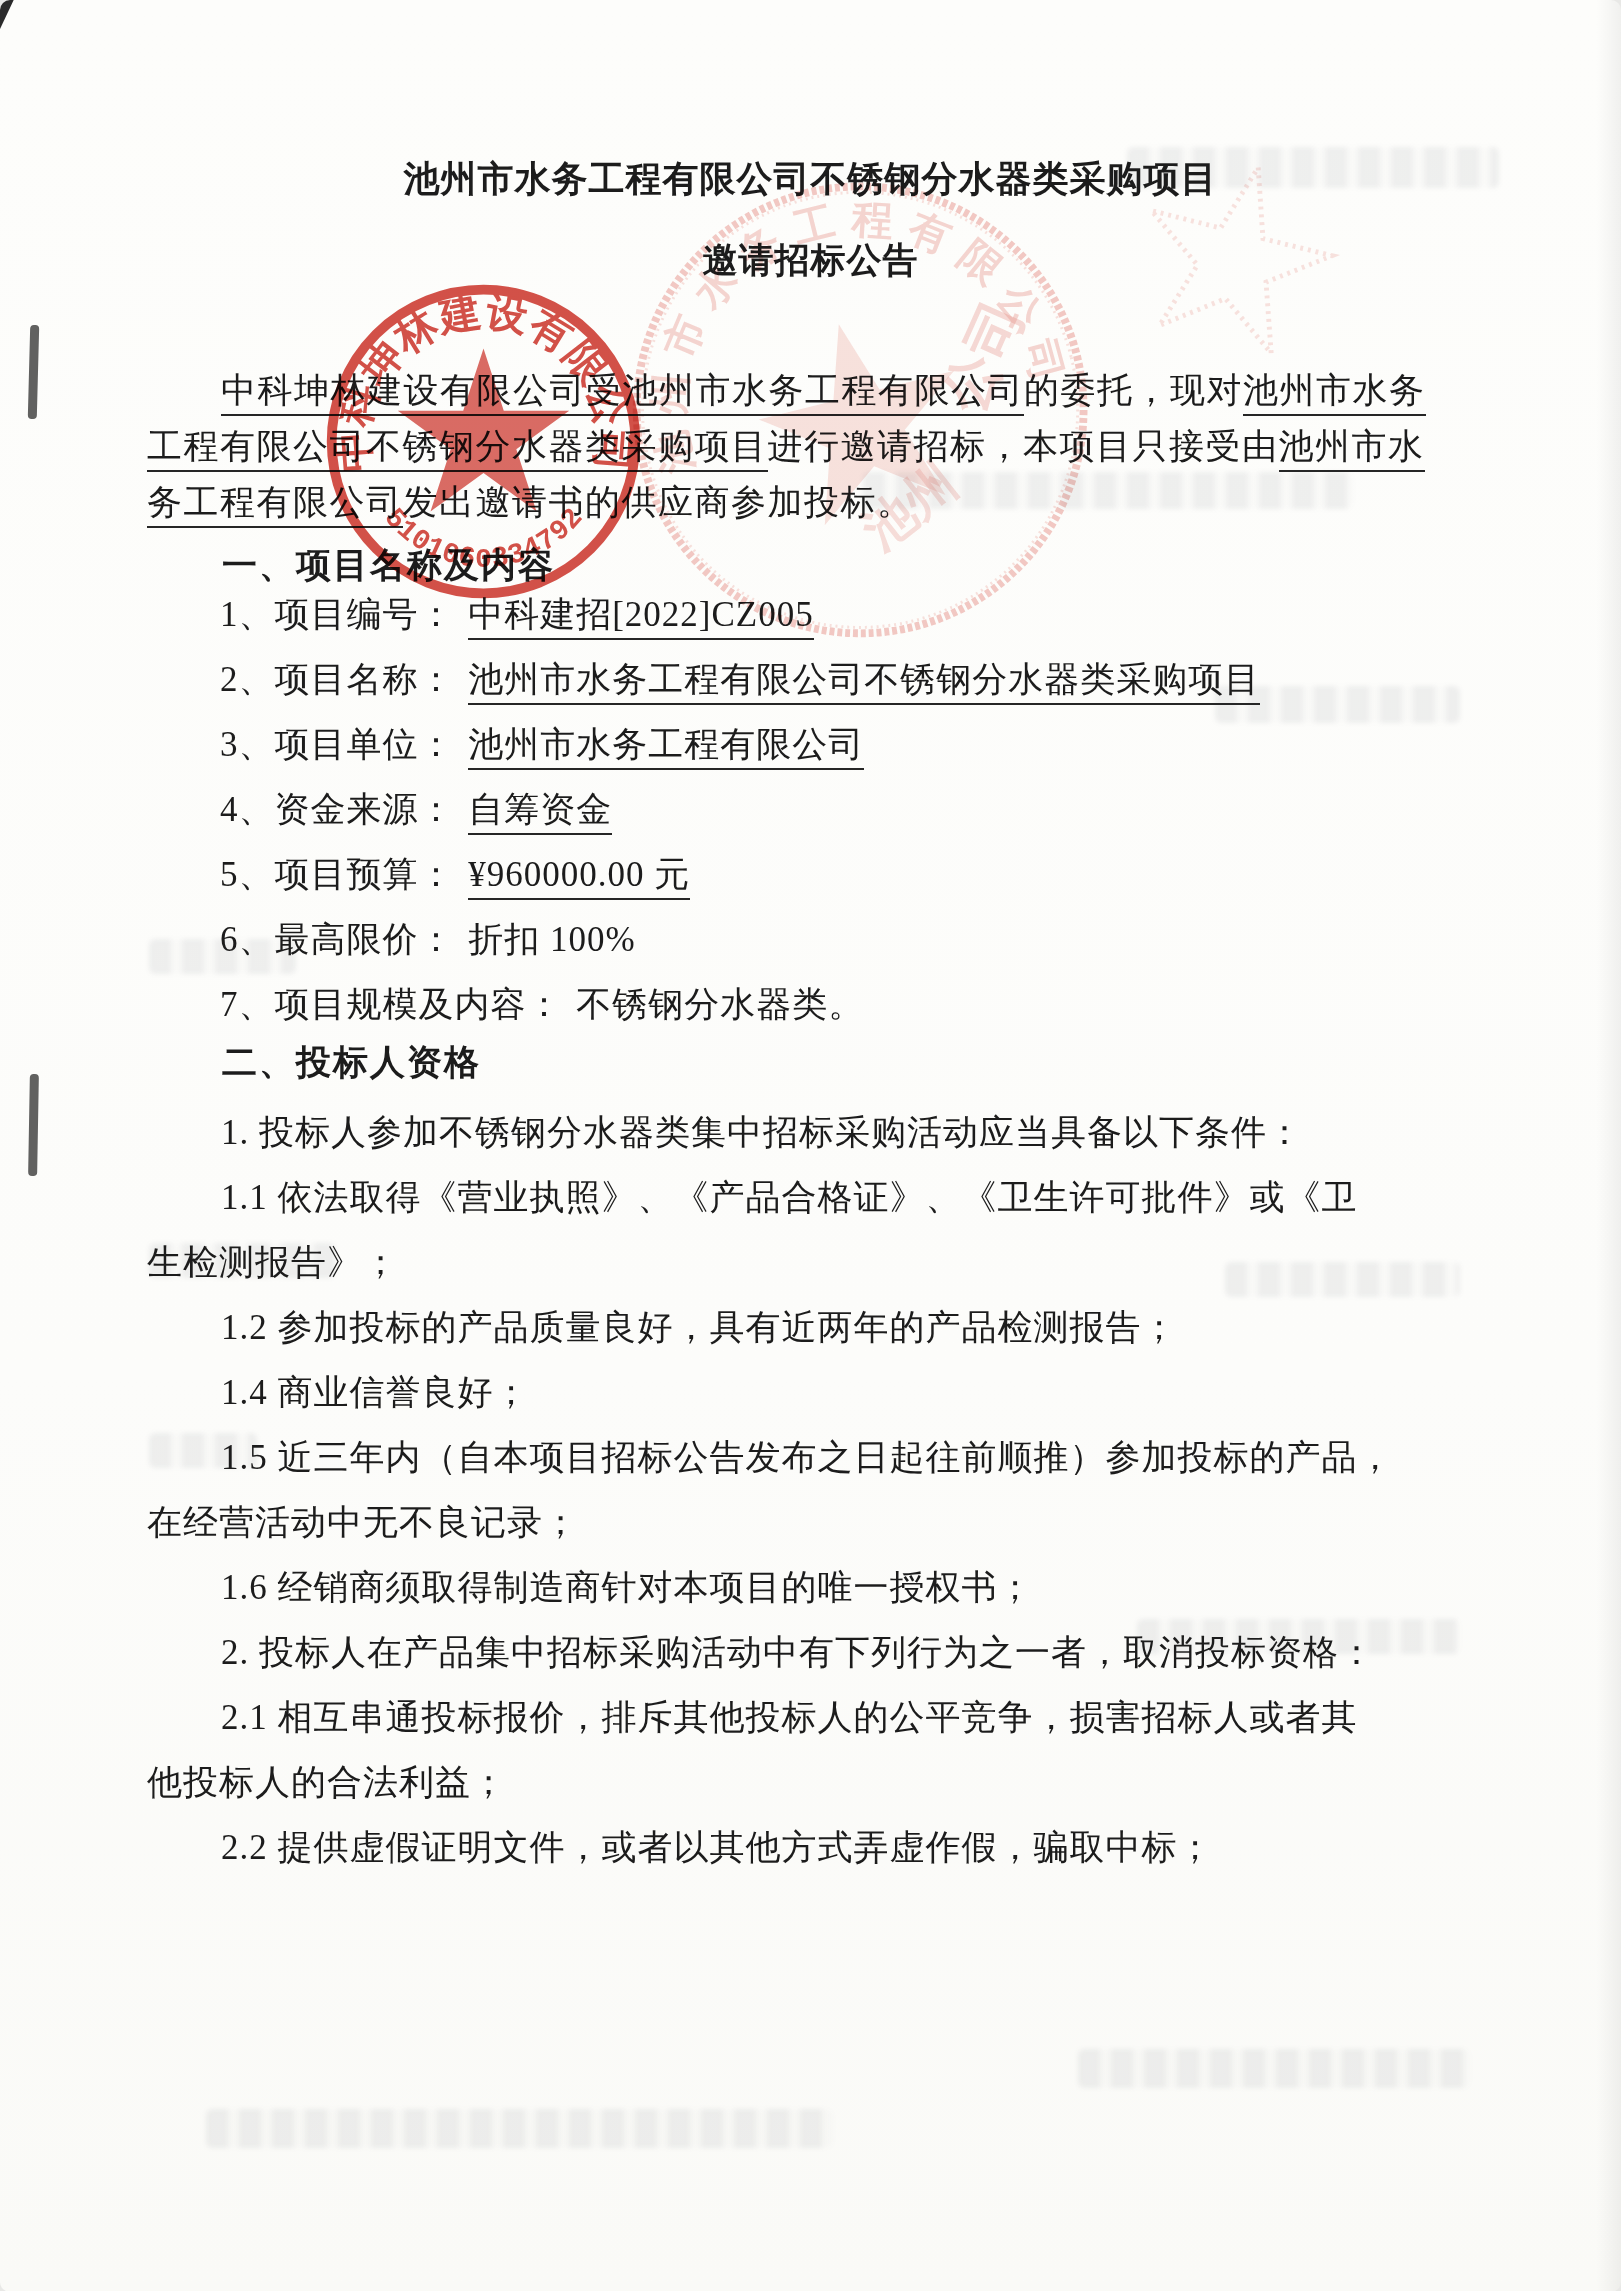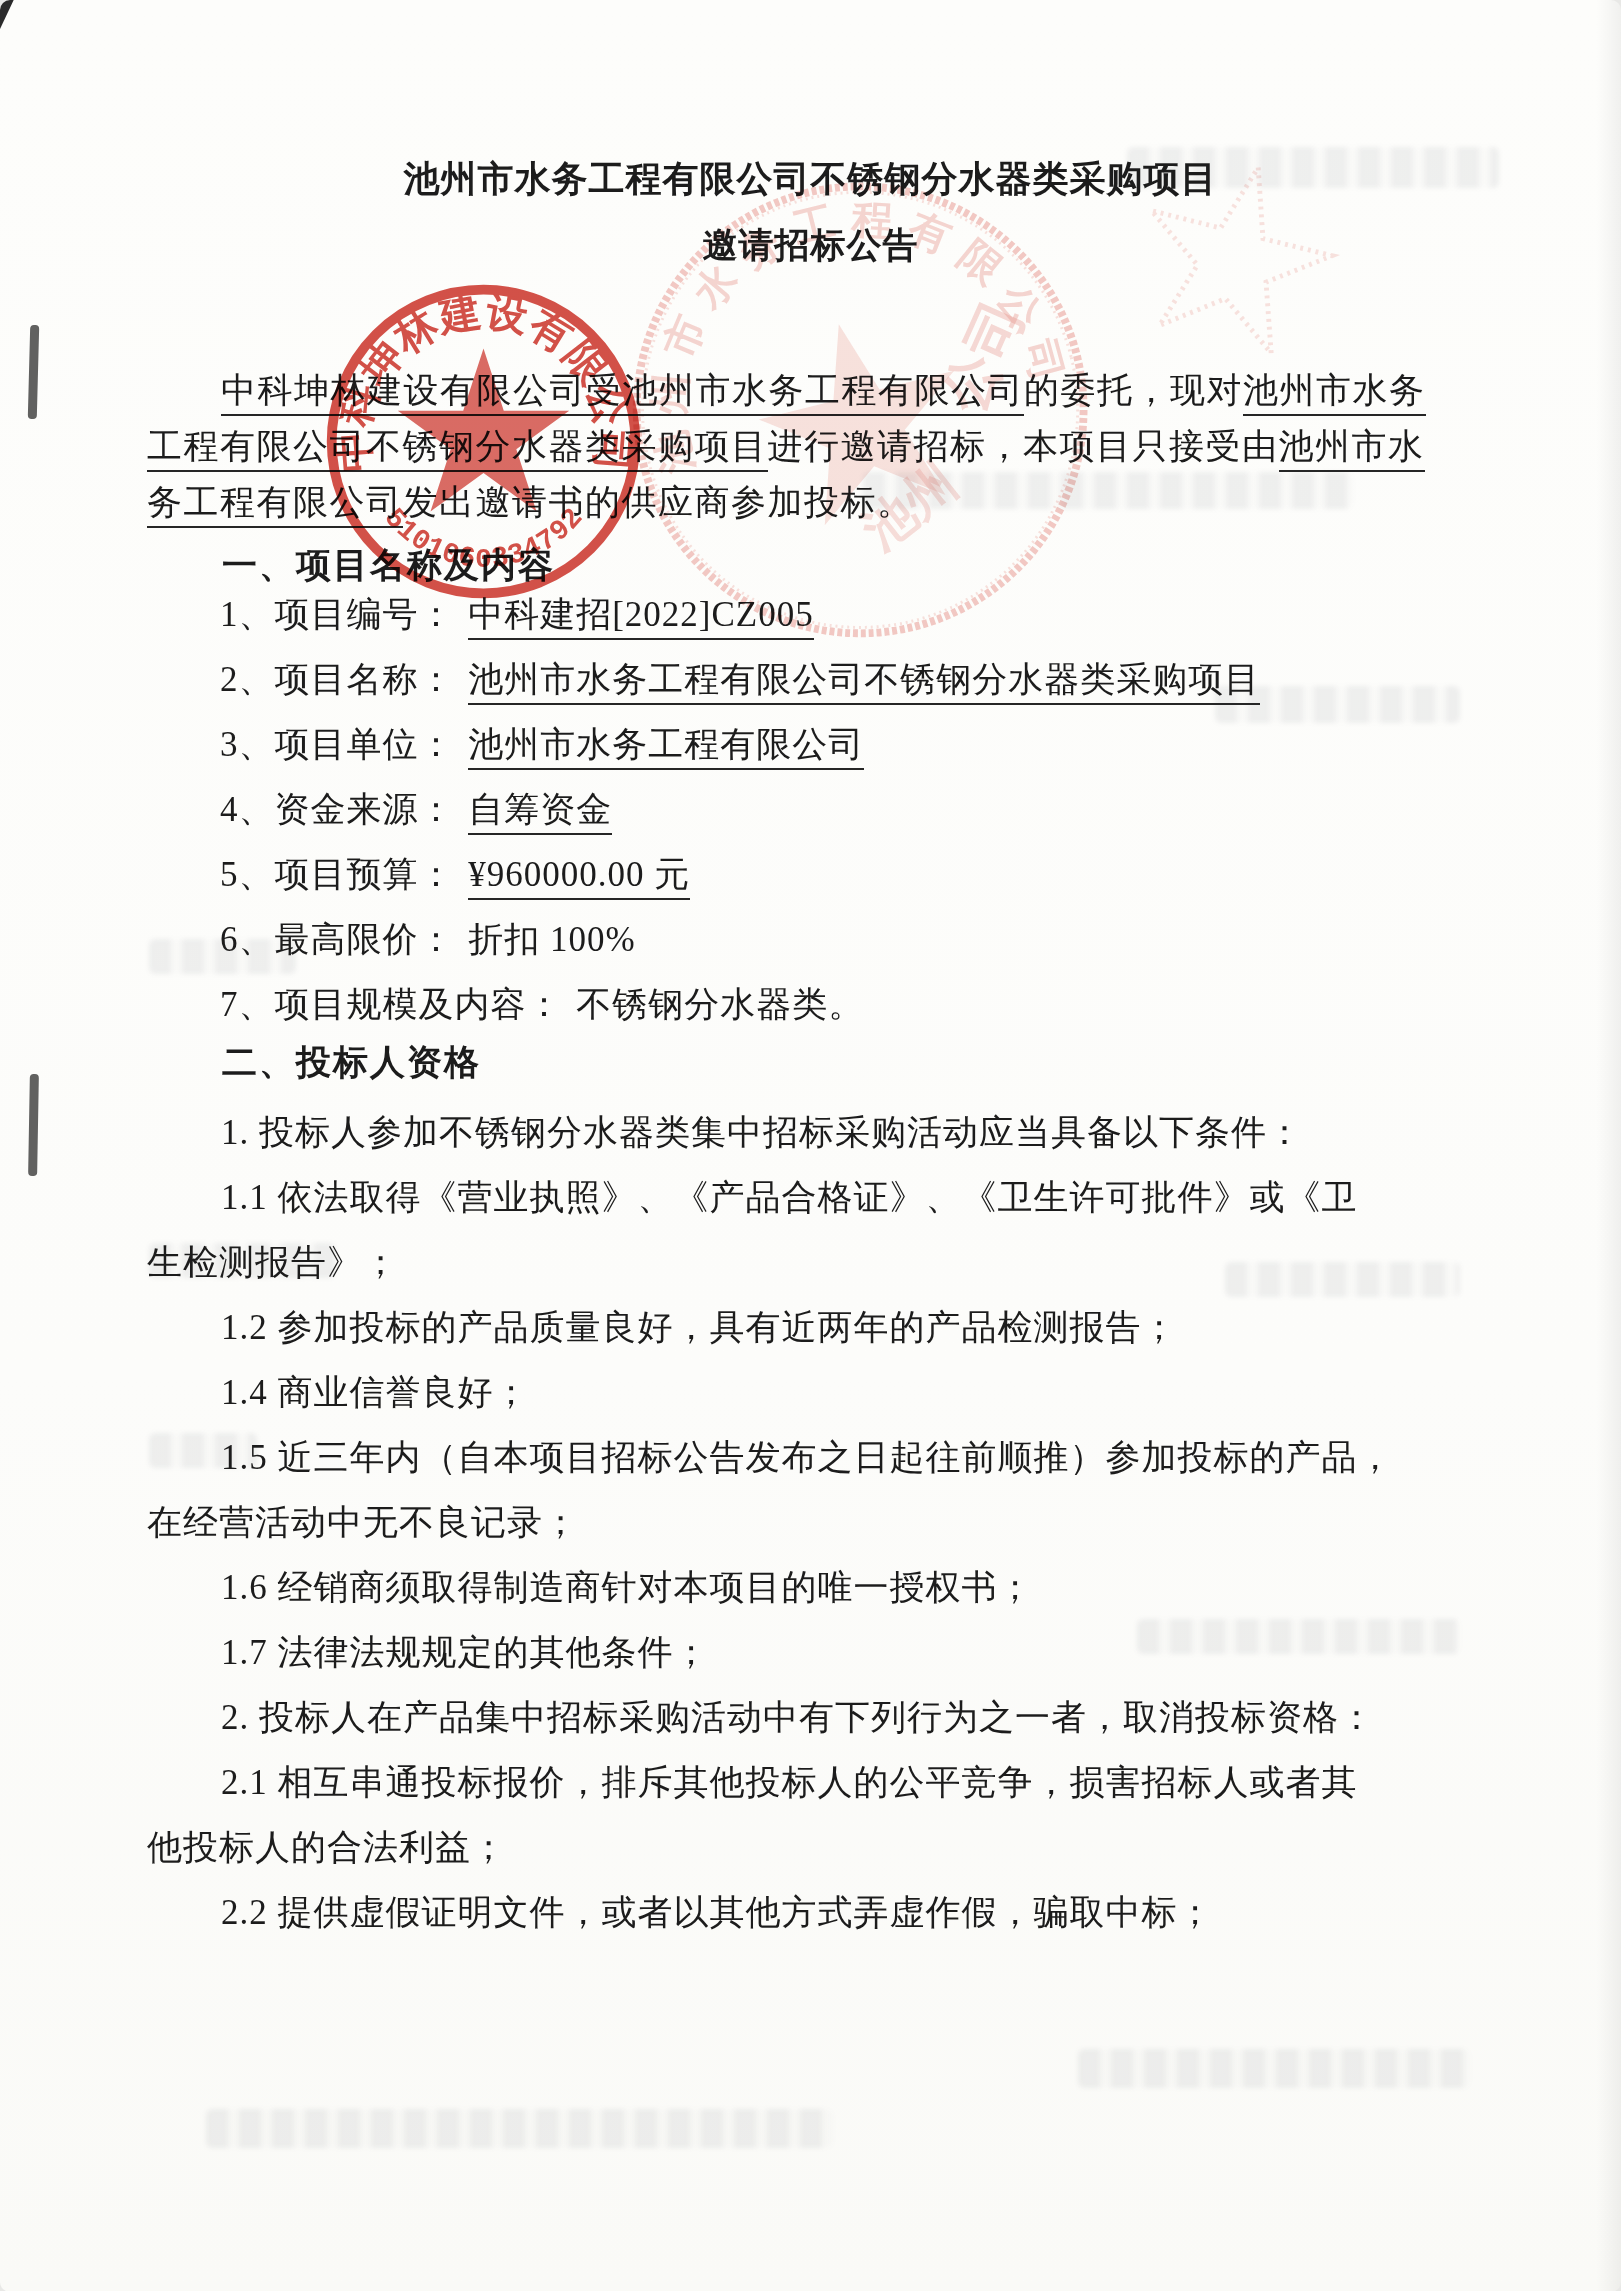--- a/index.html
+++ b/index.html
@@ -17,21 +17,21 @@
   .binding-mark{position:absolute;left:29px;width:8.8px;background:#3a3a3a;border-radius:3.9px;opacity:.8;}
   .bm1{top:325px;height:94px;transform:rotate(1.5deg);}
   .bm2{top:1074px;height:102px;transform:rotate(1deg);}
 
   .doc-title,.doc-subtitle{
     position:absolute;left:0;width:100%;text-align:center;
     font-family:"Liberation Sans","DejaVu Sans",sans-serif;font-weight:bold;
     letter-spacing:1px;
   }
   .doc-title{top:155px;font-size:36px;}
-  .doc-subtitle{top:222px;font-size:35px;}
+  .doc-subtitle{top:237px;font-size:35px;}
 
   .intro{position:absolute;left:147px;top:365px;width:1362px;}
   .intro .line{height:56px;line-height:51px;font-size:35px;white-space:nowrap;letter-spacing:1.5px;}
   .indent{padding-left:74px;}
   .u{border-bottom:2.9px solid #262626;padding-bottom:3.9px;}
 
   .sec-heading{
     position:absolute;left:222px;
     font-family:"Liberation Sans","DejaVu Sans",sans-serif;font-weight:bold;
     font-size:35px;letter-spacing:2px;
@@ -99,21 +99,20 @@
   <div class="sec-heading h2">二、投标人资格</div>
   <div class="clauses" id="clauses">
       <div class="clause-line indent">1.  投标人参加不锈钢分水器类集中招标采购活动应当具备以下条件：</div>
       <div class="clause-line indent">1.1 依法取得《营业执照》、《产品合格证》、《卫生许可批件》或《卫</div>
       <div class="clause-line">生检测报告》；</div>
       <div class="clause-line indent">1.2 参加投标的产品质量良好，具有近两年的产品检测报告；</div>
       <div class="clause-line indent">1.4 商业信誉良好；</div>
       <div class="clause-line indent">1.5 近三年内（自本项目招标公告发布之日起往前顺推）参加投标的产品，</div>
       <div class="clause-line">在经营活动中无不良记录；</div>
       <div class="clause-line indent">1.6 经销商须取得制造商针对本项目的唯一授权书；</div>
-      <div class="clause-line indent">1.7 法律法规规定的其他条件；</div>
       <div class="clause-line indent">2.  投标人在产品集中招标采购活动中有下列行为之一者，取消投标资格：</div>
       <div class="clause-line indent">2.1 相互串通投标报价，排斥其他投标人的公平竞争，损害招标人或者其</div>
       <div class="clause-line">他投标人的合法利益；</div>
       <div class="clause-line indent">2.2 提供虚假证明文件，或者以其他方式弄虚作假，骗取中标；</div>
     </div>
 
   <svg class="stamp stamp-right" width="490" height="490" viewBox="0 0 500 500">
     <g transform="rotate(-14 250 250)">
       <circle cx="240" cy="240" r="228" fill="none" stroke="#e27a70" stroke-width="8" stroke-dasharray="5 3" opacity="0.5"></circle>
       <circle cx="240" cy="240" r="222" fill="none" stroke="#e8948c" stroke-width="3" stroke-dasharray="2 4" opacity="0.35"></circle>

